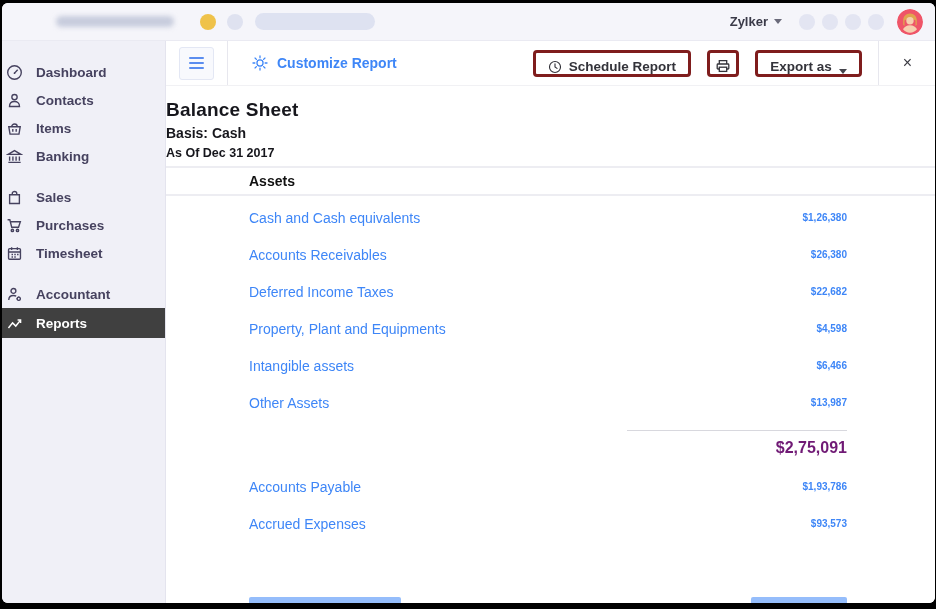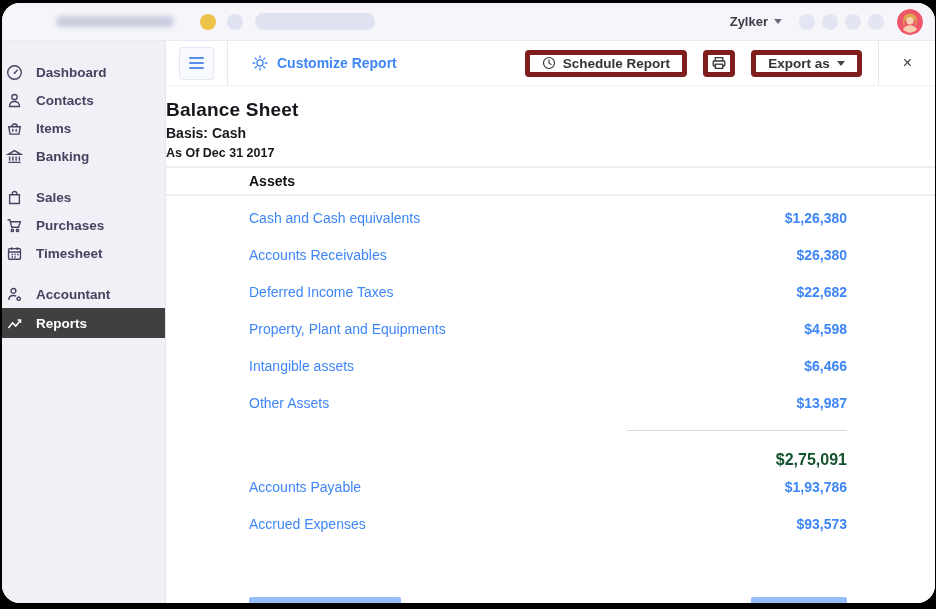--- a/index.html
+++ b/index.html
@@ -4,21 +4,21 @@
 <style>
   html,body{margin:0;padding:0;}
   body{
     width:936px;height:609px;position:relative;overflow:hidden;
     background:#000;
     font-family:"Liberation Sans","DejaVu Sans",sans-serif;
     -webkit-font-smoothing:antialiased;
   }
   .app{
     position:absolute;left:2px;top:3px;right:1px;bottom:6px;
-    background:#fff;border-radius:18px;overflow:hidden;
+    background:#fff;border-radius:6px;overflow:hidden;
   }
 
   
   .topbar{
     height:37px;background:#f5f5fa;border-bottom:1px solid #eaeaf2;
     display:flex;align-items:center;padding:0 12px;position:relative;z-index:5;
   }
   .logo-smudge{margin-left:42px;width:118px;height:11px;border-radius:6px;background:#c7ccdd;filter:blur(2.5px);}
   .dot{width:16px;height:16px;border-radius:50%;}
   .dot.yellow{background:#efc24a;margin-left:26px;}
@@ -56,22 +56,22 @@
     border-bottom:1px solid #f1f1f4;padding:0 14px 0 13px;
   }
   .hamburger-btn{
     width:33px;height:31px;border:1px solid #e3e7f4;background:#f8f9fd;border-radius:3px;
     display:flex;flex-direction:column;align-items:center;justify-content:center;cursor:pointer;flex:none;
   }
   .hamburger-btn span{display:block;width:15px;height:2px;background:#5b8def;margin:1.6px 0;border-radius:1px;}
   .tb-divider{width:1px;align-self:stretch;background:#e7e7ee;margin-left:13px;flex:none;}
   .customize{display:flex;align-items:center;gap:8px;margin-left:23px;color:#3e86f7;font-size:14px;font-weight:600;cursor:pointer;}
   .btn{
-    display:flex;align-items:center;gap:7px;height:27px;padding:0 12px;
-    border:5px solid #7f1d1d;border-radius:4px;background:#fff;
+    display:flex;align-items:flex-end;gap:7px;height:27px;padding:0 12px;
+    border:3px solid #7f1d1d;border-radius:4px;background:#fff;
     font-size:13.5px;font-weight:600;color:#33333a;cursor:pointer;box-sizing:border-box;
   }
   .btn + .btn{margin-left:16px;}
   .icon-btn{width:32px;padding:0;justify-content:center;}
   .btn .caret{border-top-color:#44444c;}
   .close-btn{margin-left:15px;padding:0 9px;font-size:16px;color:#3c3c44;background:none;border:none;cursor:pointer;font-weight:400;}
   .tb-divider.right{margin-left:16px;}
 
   
   .report{flex:1;position:relative;overflow:hidden;}
@@ -82,25 +82,25 @@
   .tbl{margin-top:6px;}
   .sec-header{
     border-top:2px solid #ededf2;border-bottom:2px solid #ededf2;
     padding:5px 0 5px 83px;font-size:14px;font-weight:700;color:#111;
   }
   .sec-header.plain{border:none;margin-top:6px;}
   .rows{margin-top:3px;}
   .rows.liab{margin-top:4px;}
   .acc-row{height:37px;display:flex;align-items:center;padding:0 88px 0 83px;}
   .acc-label{flex:1;color:#3e86f7;font-size:14px;font-weight:400;cursor:pointer;}
-  .acc-value{color:#3e86f7;font-size:14px;font-weight:600;cursor:pointer;}
+  .acc-value{color:#3e86f7;font-size:10px;font-weight:600;cursor:pointer;}
   .total-row{height:34px;margin-top:9px;display:flex;justify-content:flex-end;padding-right:88px;}
   .total-value{
     width:220px;border-top:1px solid #d8d8de;text-align:right;
-    font-size:16px;font-weight:700;color:#14532d;padding-top:20px;box-sizing:border-box;
+    font-size:16px;font-weight:700;color:#701a75;padding-top:8px;box-sizing:border-box;
   }
   .clipped-row{
     position:absolute;left:83px;right:88px;bottom:-7px;height:13px;
     display:flex;justify-content:space-between;pointer-events:none;
   }
   .smudge{background:rgba(62,134,247,.55);border-radius:2px;height:11px;}
   .smudge.lbl{width:152px;}
   .smudge.val{width:96px;}
 </style>
 </head>

